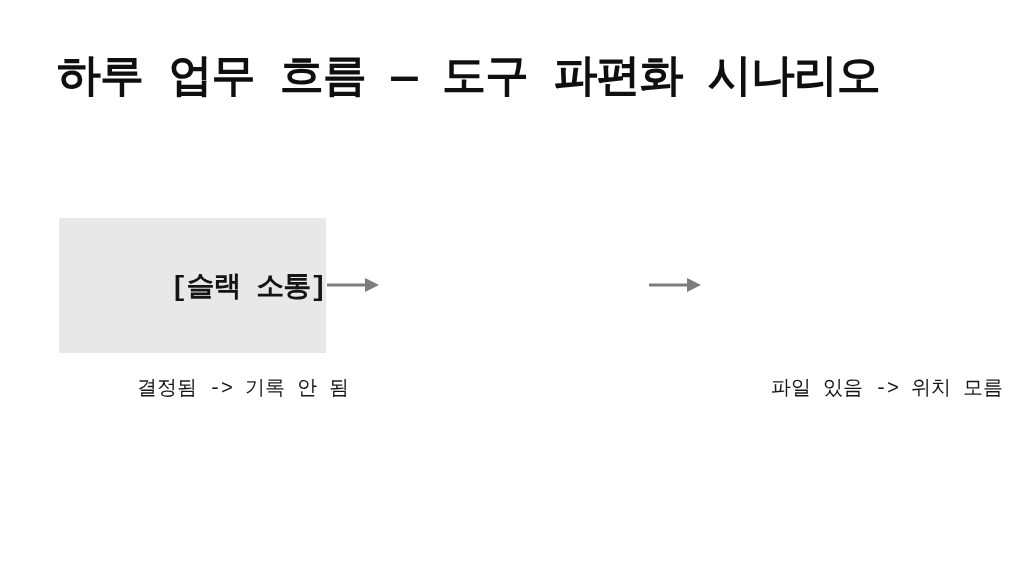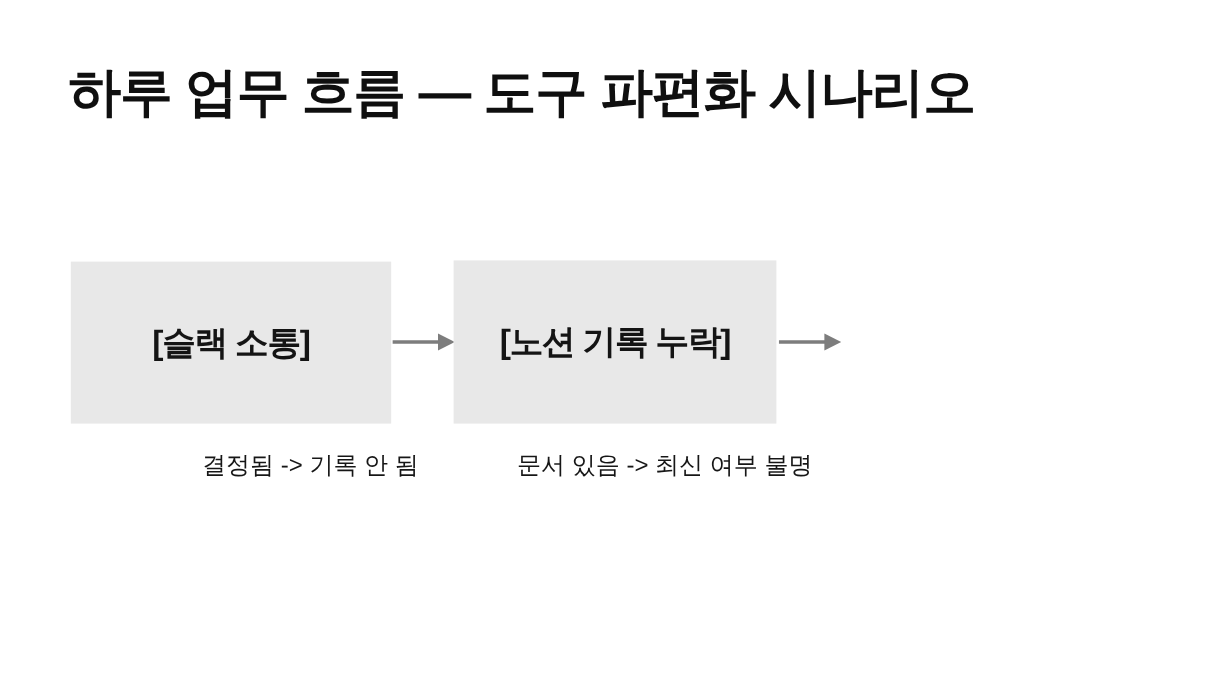--- a/index.html
+++ b/index.html
@@ -5,41 +5,41 @@
   html, body {
     margin: 0;
     padding: 0;
     background: #ffffff;
   }
   .slide {
     position: relative;
     width: 1024px;
     height: 402px;
     background: var(--background, #ffffff);
-    font-family: Liberation Sans, sans-serif;
+    font-family: Liberation Mono, monospace;
     overflow: hidden;
   }
   .title {
     position: absolute;
     left: 57px;
     top: 50px;
     margin: 0;
     font-size: 44px;
     line-height: 56px;
     font-weight: 800;
     letter-spacing: -1px;
     color: var(--title-text, #0f0f0f);
     white-space: nowrap;
   }
   .flow-box {
     position: absolute;
     background: var(--box-fill, #e8e8e8);
     display: flex;
     align-items: center;
-    justify-content: center;
+    justify-content: flex-end;
   }
   .box-1 { left: 59px;  top: 218px; width: 267px; height: 135px; }
   .box-2 { left: 378px; top: 217px; width: 269px; height: 136px; }
   .box-3 { left: 700px; top: 218px; width: 268px; height: 135px; }
   .box-label {
     font-size: 28px;
     font-weight: 800;
     letter-spacing: -1px;
     color: var(--box-label-text, #141414);
     white-space: nowrap;
@@ -76,28 +76,25 @@
 
   <div class="flow-box box-1">
     <span class="box-label">[슬랙 소통]</span>
   </div>
 
   <svg class="arrow arrow-1" viewBox="0 0 52 16" aria-hidden="true">
     <line x1="0" y1="8" x2="40" y2="8"></line>
     <polygon points="38,1 52,8 38,15"></polygon>
   </svg>
 
-  <div class="flow-box box-2">
-    <span class="box-label">[노션 기록 누락]</span>
-  </div>
 
   <svg class="arrow arrow-2" viewBox="0 0 52 16" aria-hidden="true">
     <line x1="0" y1="8" x2="40" y2="8"></line>
     <polygon points="38,1 52,8 38,15"></polygon>
   </svg>
 
 
   <div class="caption caption-1">결정됨 -&gt; 기록 안 됨</div>
 
-  <div class="caption caption-2">문서 있음 -&gt; 최신 여부 불명</div>
 
+  <div class="caption caption-3">파일 있음 -&gt; 위치 모름</div>
 
 </div>
 
 </body></html>

